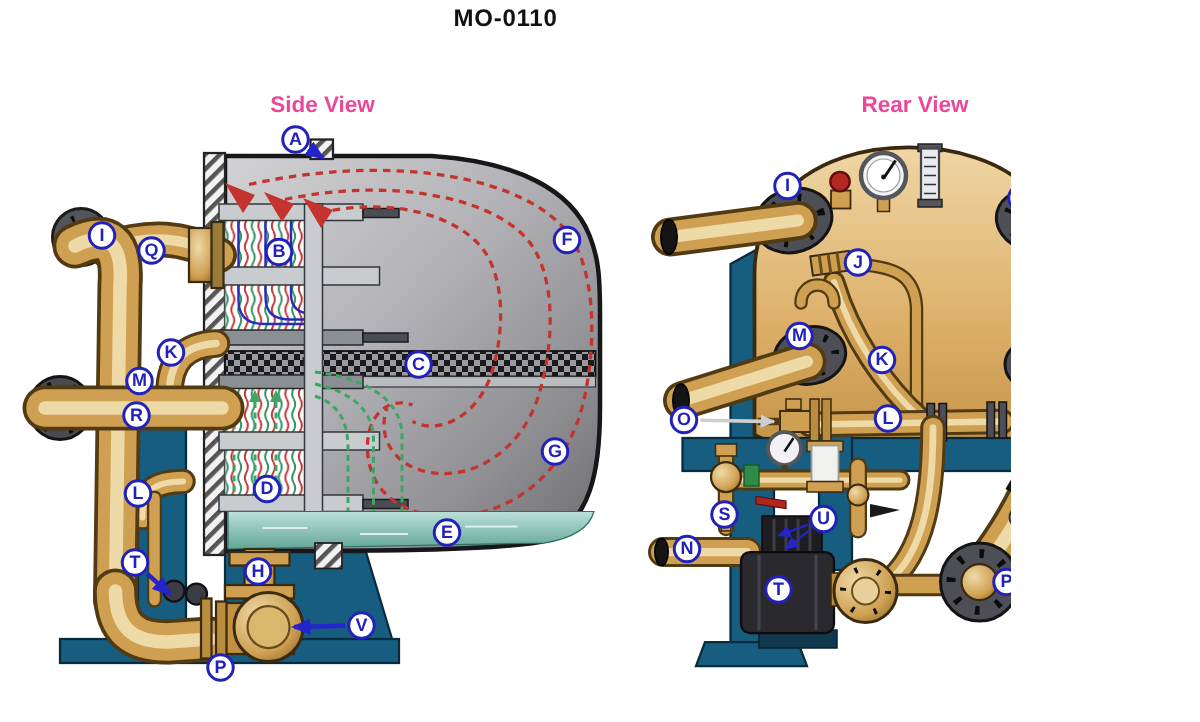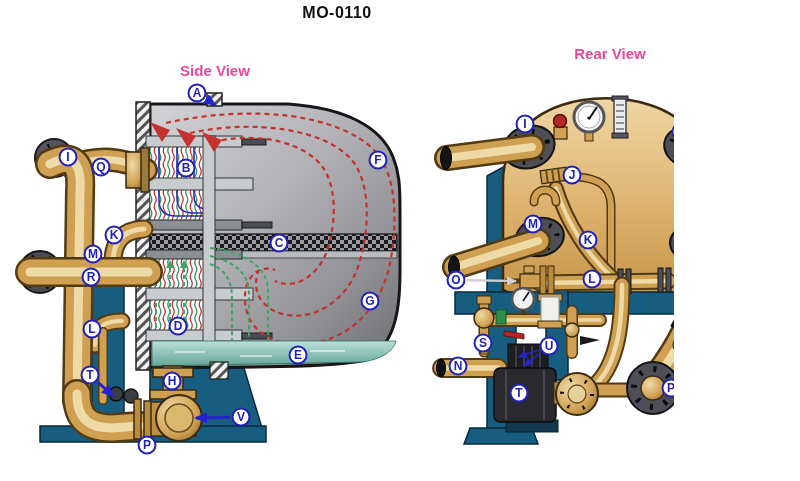--- a/index.html
+++ b/index.html
@@ -409,21 +409,21 @@
         <line x1="672" y1="327" x2="686" y2="303" stroke="#141414" stroke-width="4"></line>
         <circle cx="686" cy="303" r="3" fill="#141414"></circle>
         <circle cx="680" cy="345" r="7" fill="#9aa0a6" stroke="#333" stroke-width="1.3"></circle>
         <circle cx="680" cy="345" r="2" fill="#111"></circle>
       </g>
     </g>
   </svg>
 
   <div class="page-title">MO-0110</div>
   <div class="view-label" style="left:215px;top:70px;">Side View</div>
-  <div class="view-label" style="left:610px;top:53px;">Rear View</div>
+  <div class="view-label" style="left:610px;top:70px;">Rear View</div>
 
   <svg class="callout-layer" id="arrow-svg" width="800" height="481" viewBox="0 0 800 481">
     <defs>
       <marker id="mBold" markerWidth="13" markerHeight="11" refX="11" refY="5.5" orient="auto" markerUnits="userSpaceOnUse">
         <polygon points="0,0 13,5.5 0,11" fill="#2424cc"></polygon>
       </marker>
       <marker id="mThin" markerWidth="9" markerHeight="8" refX="8" refY="4" orient="auto" markerUnits="userSpaceOnUse">
         <polygon points="0,0 9,4 0,8" fill="#2424cc"></polygon>
       </marker>
       <marker id="mLight" markerWidth="10" markerHeight="9" refX="9" refY="4.5" orient="auto" markerUnits="userSpaceOnUse">

